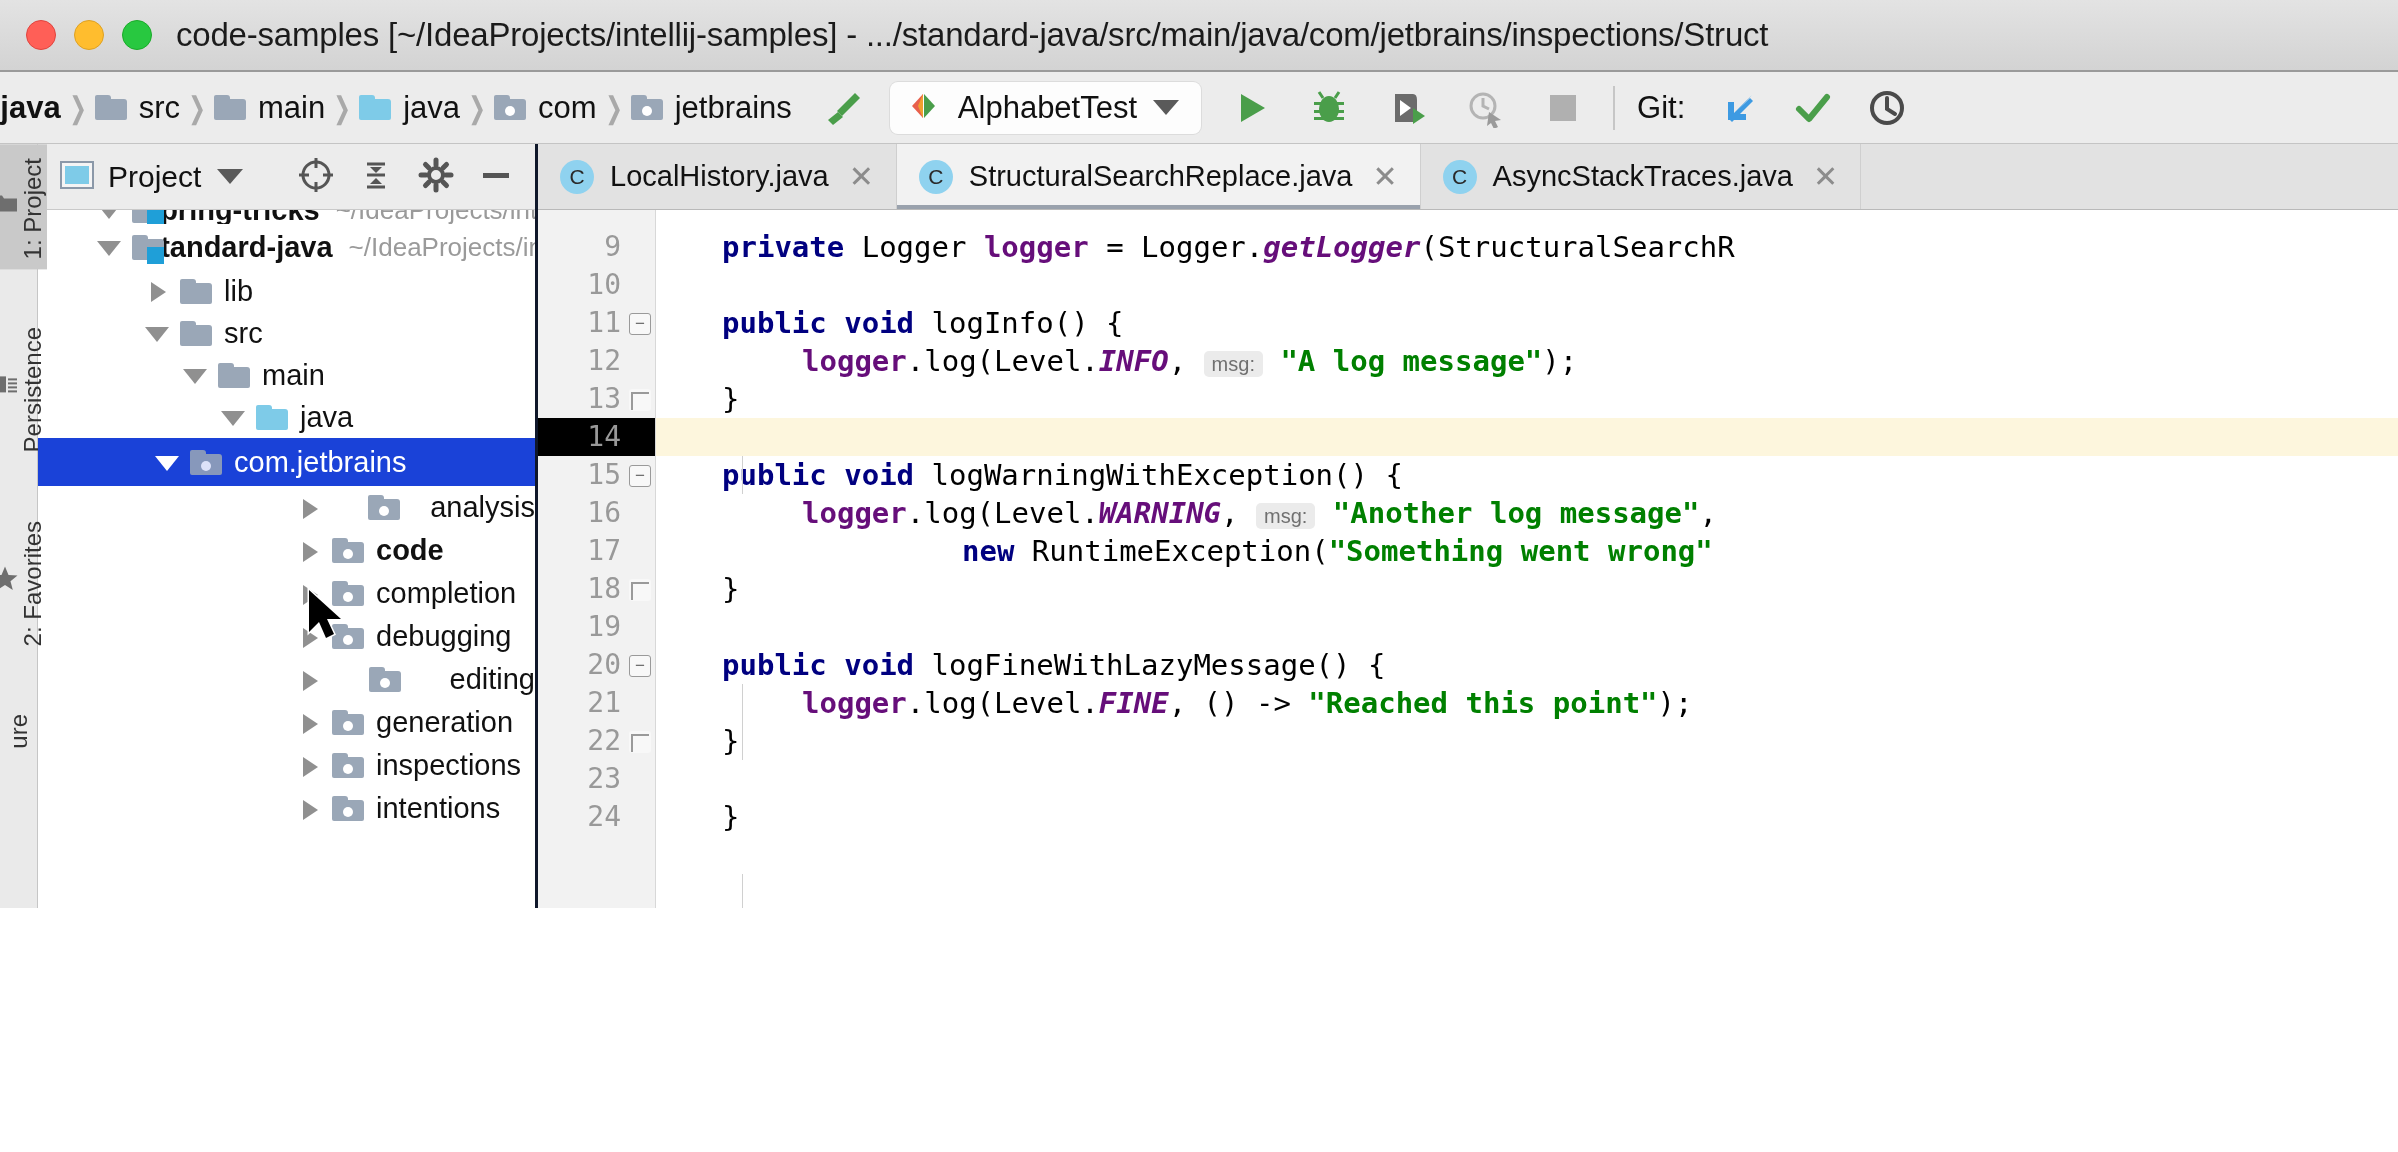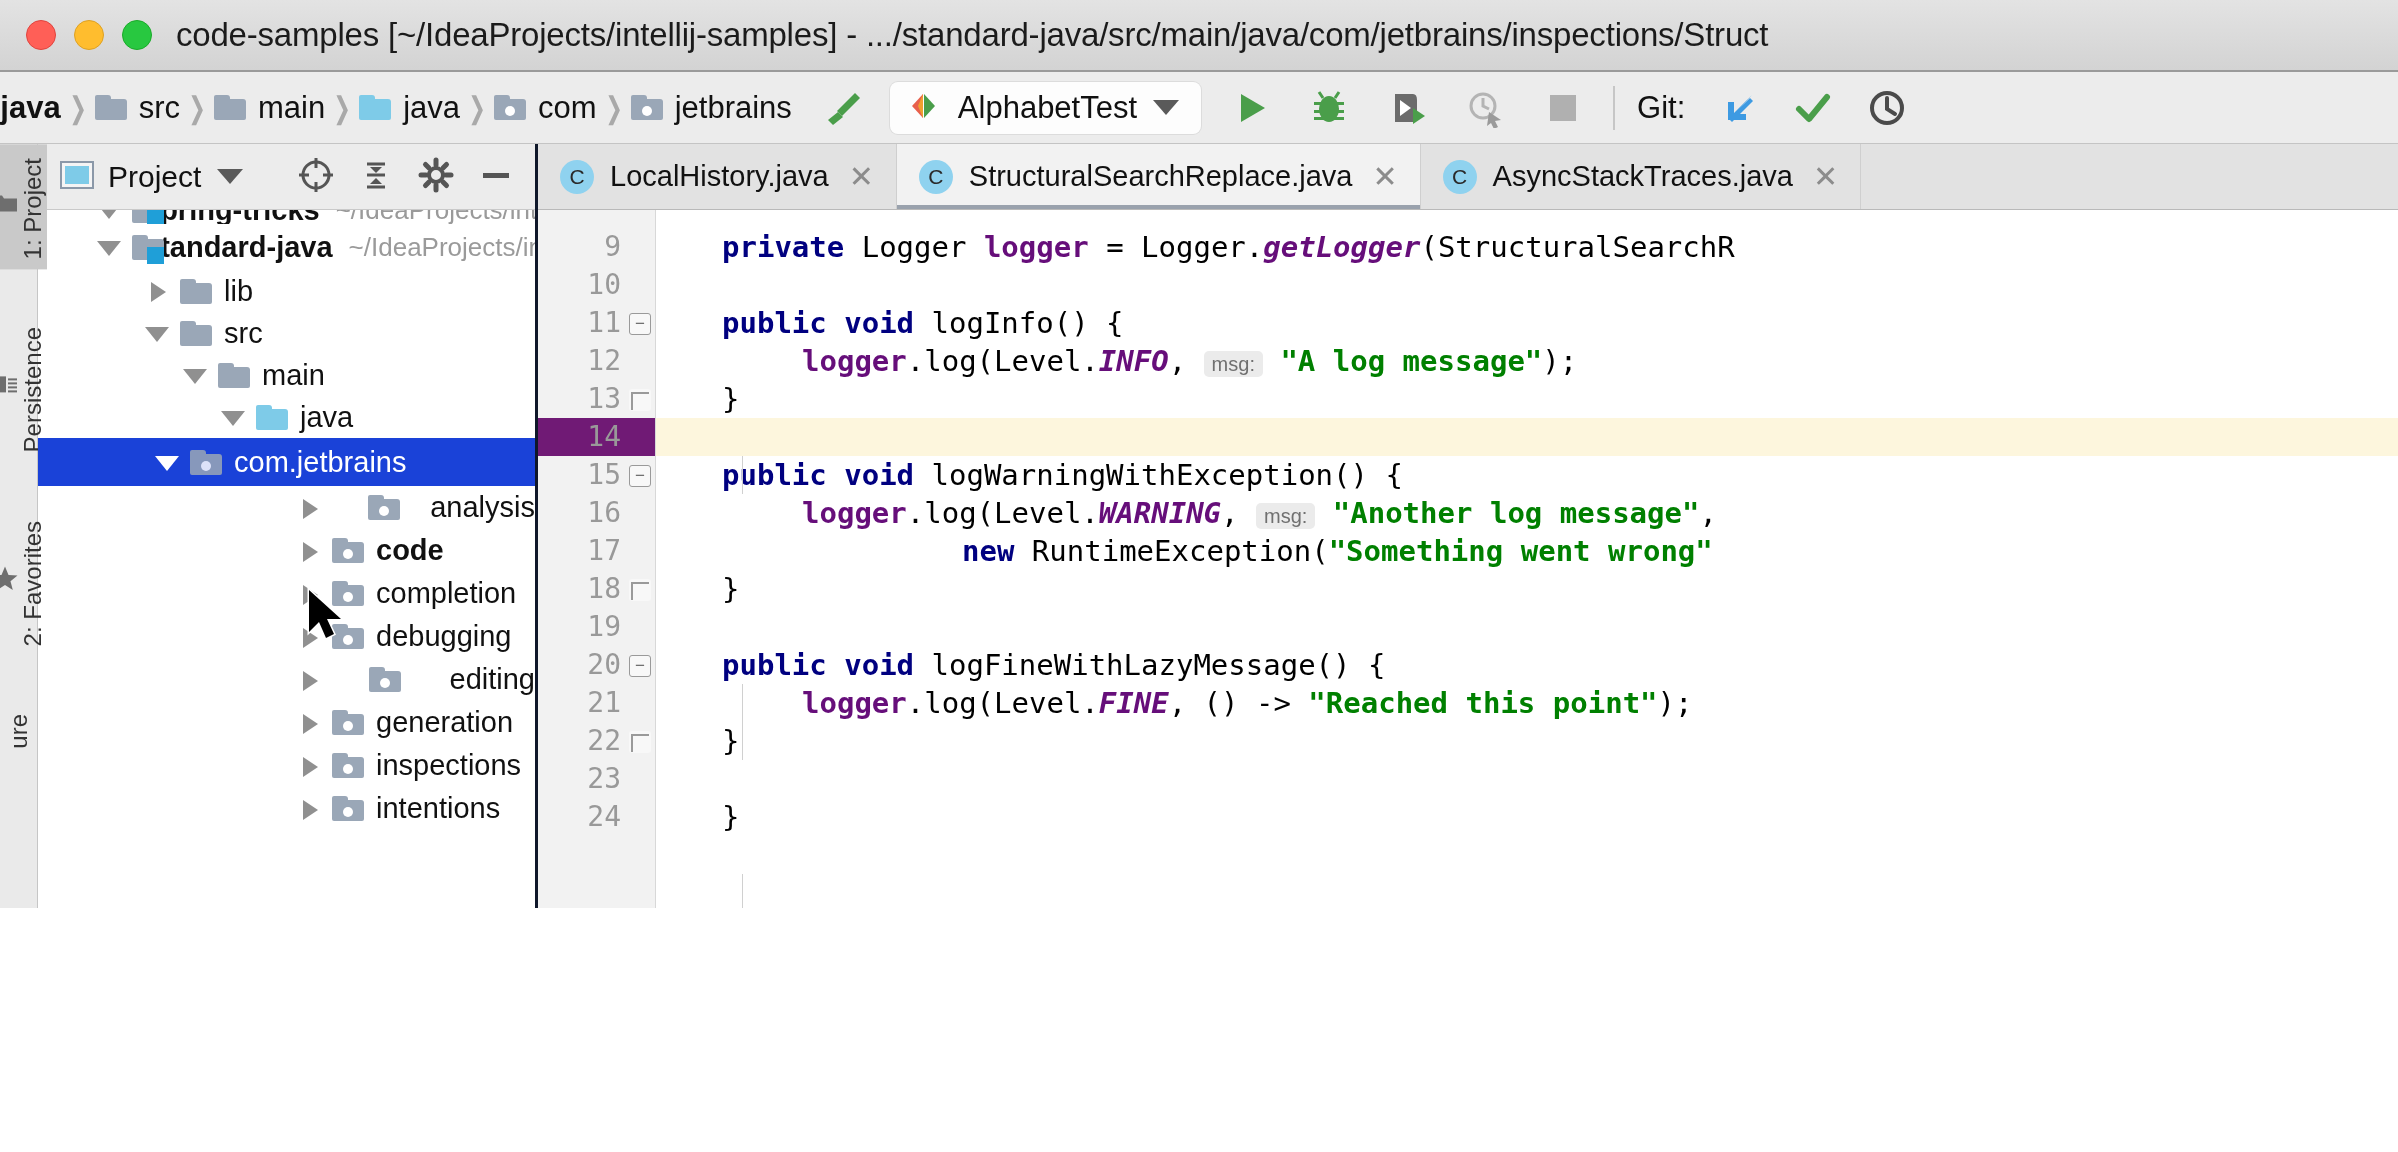--- a/index.html
+++ b/index.html
@@ -630,21 +630,21 @@
               <span class="lnum">11</span>
             <span class="fold">−</span>
             </div>
           <div class="lrow">
               <span class="lnum">12</span>
             </div>
           <div class="lrow">
               <span class="lnum">13</span>
             <span class="fold end"></span>
             </div>
-          <div class="lrow" style="background:#701a75;">
+          <div class="lrow" style="background:#000000;">
               <span class="lnum">14</span>
             </div>
           <div class="lrow">
               <span class="lnum">15</span>
             <span class="fold">−</span>
             </div>
           <div class="lrow">
               <span class="lnum">16</span>
             </div>
           <div class="lrow">

